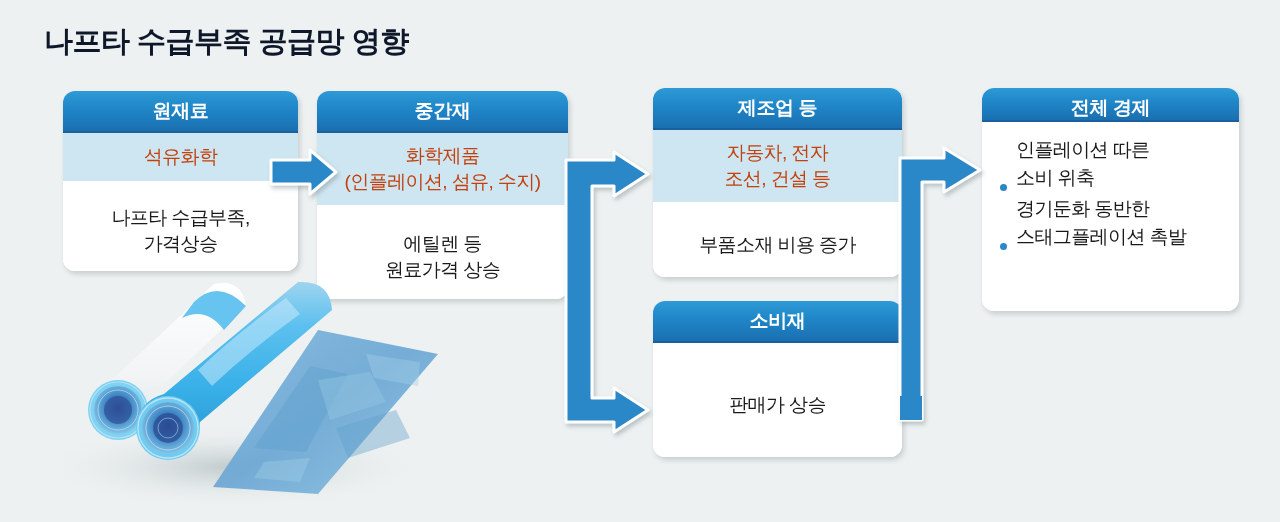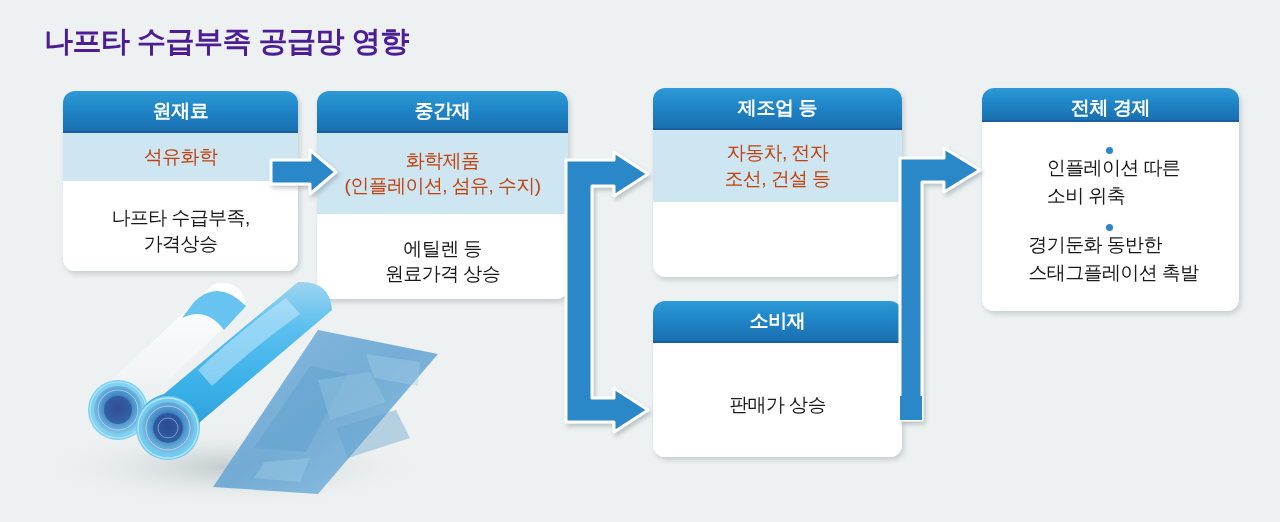--- a/index.html
+++ b/index.html
@@ -20,21 +20,21 @@
     height: 522px;
   }
 
   
   .title {
     position: absolute;
     left: 44px;
     top: 22px;
     font-size: 29px;
     font-weight: bold;
-    color: #4c1d95;
+    color: #0f172a;
     letter-spacing: -0.5px;
     white-space: nowrap;
   }
 
   
   .card {
     position: absolute;
     border-radius: 12px;
     background: #ffffff;
     box-shadow: 2px 3px 5px rgba(120,130,135,0.32);
@@ -76,23 +76,22 @@
     padding: 22px 8px 12px 8px;
     box-sizing: border-box;
   }
   .card-body.bullets {
     display: block;
     padding: 14px 12px 14px 18px;
     text-align: left;
   }
   .bullet-row {
     display: flex;
-    align-items: center;
+    align-items: flex-end;
     margin-bottom: 4px;
-    flex-direction: column;
   }
   .bullet-dot {
     width: 7px;
     height: 7px;
     border-radius: 50%;
     background: #2b87c8;
     margin: 11px 9px 0 0;
     flex: 0 0 auto;
   }
   .bullet-text {
@@ -102,21 +101,21 @@
     letter-spacing: -0.6px;
   }
 
   
   #card-raw        { left: 38px;  top: 91px;  width: 235px; height: 180px; margin-left: 25px; }
   #card-raw .card-header { height: 42px; box-sizing: border-box; }
   #card-raw .card-sub    { height: 48px; box-sizing: border-box; display:flex;align-items:center;justify-content:center;}
 
   #card-inter      { left: 317px; top: 91px; width: 251px; height: 208px; }
   #card-inter .card-header { height: 42px; box-sizing: border-box; }
-  #card-inter .card-sub    { height: 81px; box-sizing: border-box; display:flex;align-items:center;justify-content:center;}
+  #card-inter .card-sub    { height: 72px; box-sizing: border-box; display:flex;align-items:center;justify-content:center;}
 
   #card-manu       { left: 653px; top: 88px; width: 249px; height: 189px; }
   #card-manu .card-header { height: 42px; box-sizing: border-box; }
   #card-manu .card-sub    { height: 72px; box-sizing: border-box; display:flex;align-items:center;justify-content:center;}
 
   #card-consumer   { left: 653px; top: 301px; width: 249px; height: 156px; }
   #card-consumer .card-header { height: 42px; box-sizing: border-box; }
   #card-consumer .card-sub    { height: 44px; box-sizing: border-box; display:flex;align-items:center;justify-content:center; font-size:18px;}
 
   #card-economy    { left: 982px; top: 88px; width: 257px; height: 223px; }
@@ -176,20 +175,21 @@
   </div>
 
   <div class="card" id="card-manu">
     <div class="card-header">제조업 등</div>
     <div class="card-sub">
       <div>
         <div>자동차, 전자</div>
         <div>조선, 건설 등</div>
       </div>
     </div>
+    <div class="card-body">부품소재 비용 증가</div>
   </div>
 
   <div class="card" id="card-consumer">
     <div class="card-header">소비재</div>
     <div class="card-body">판매가 상승</div>
   </div>
 
   <div class="card" id="card-economy">
     <div class="card-header">전체 경제</div>
     <div class="card-body bullets">

